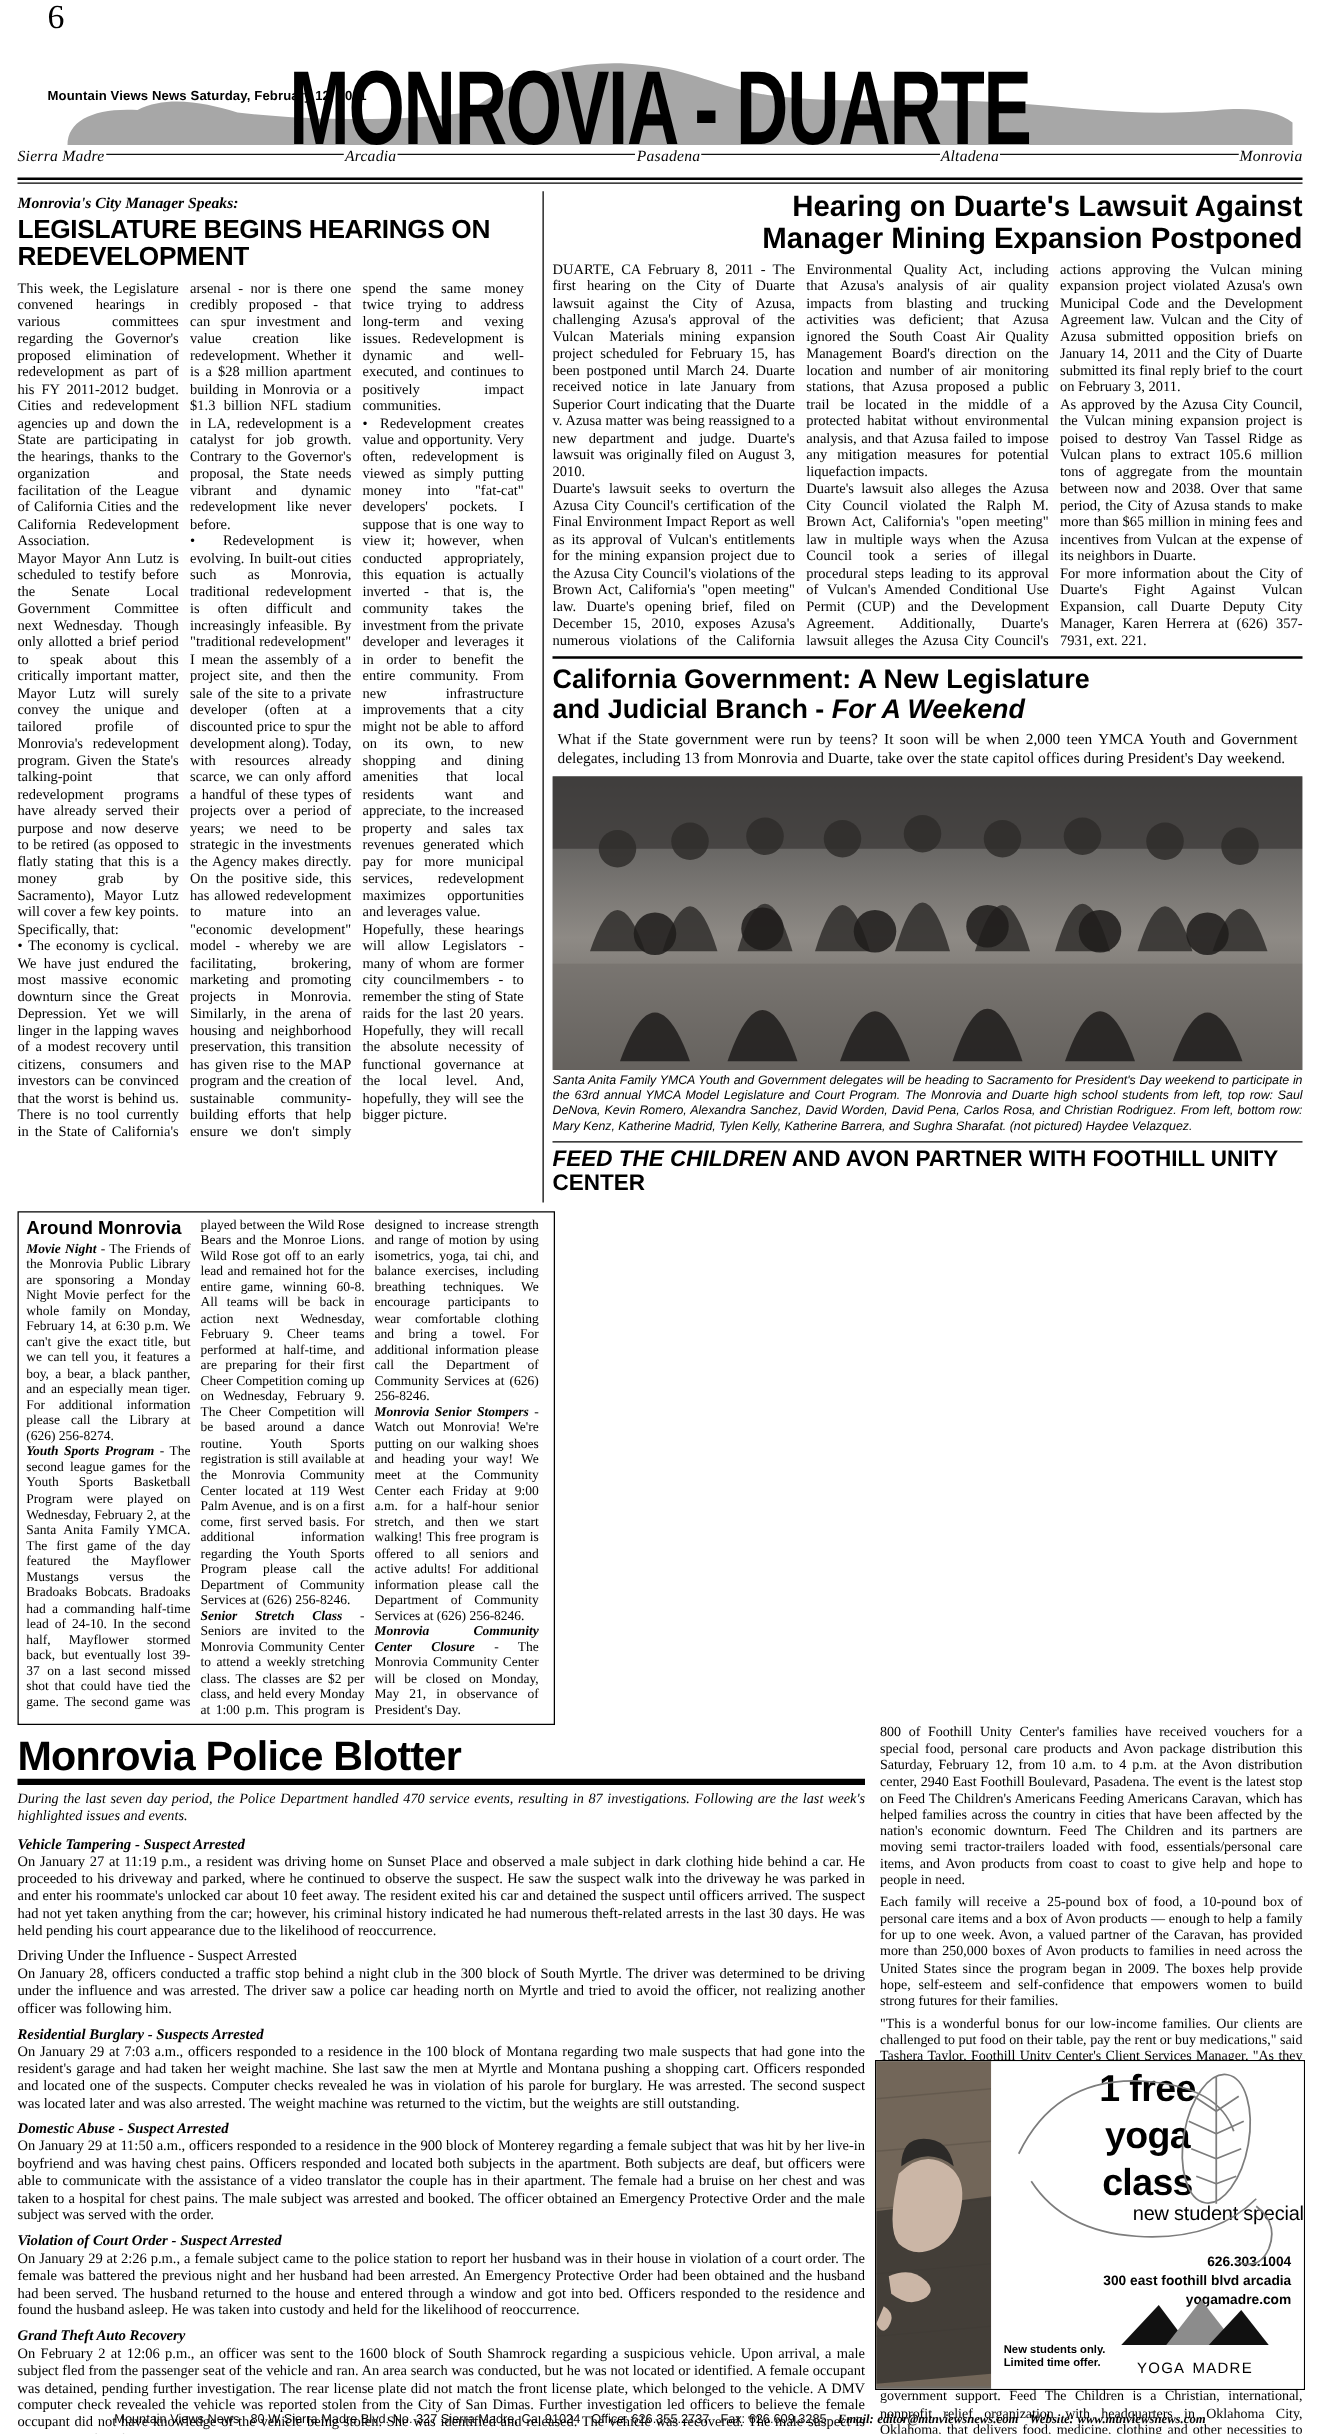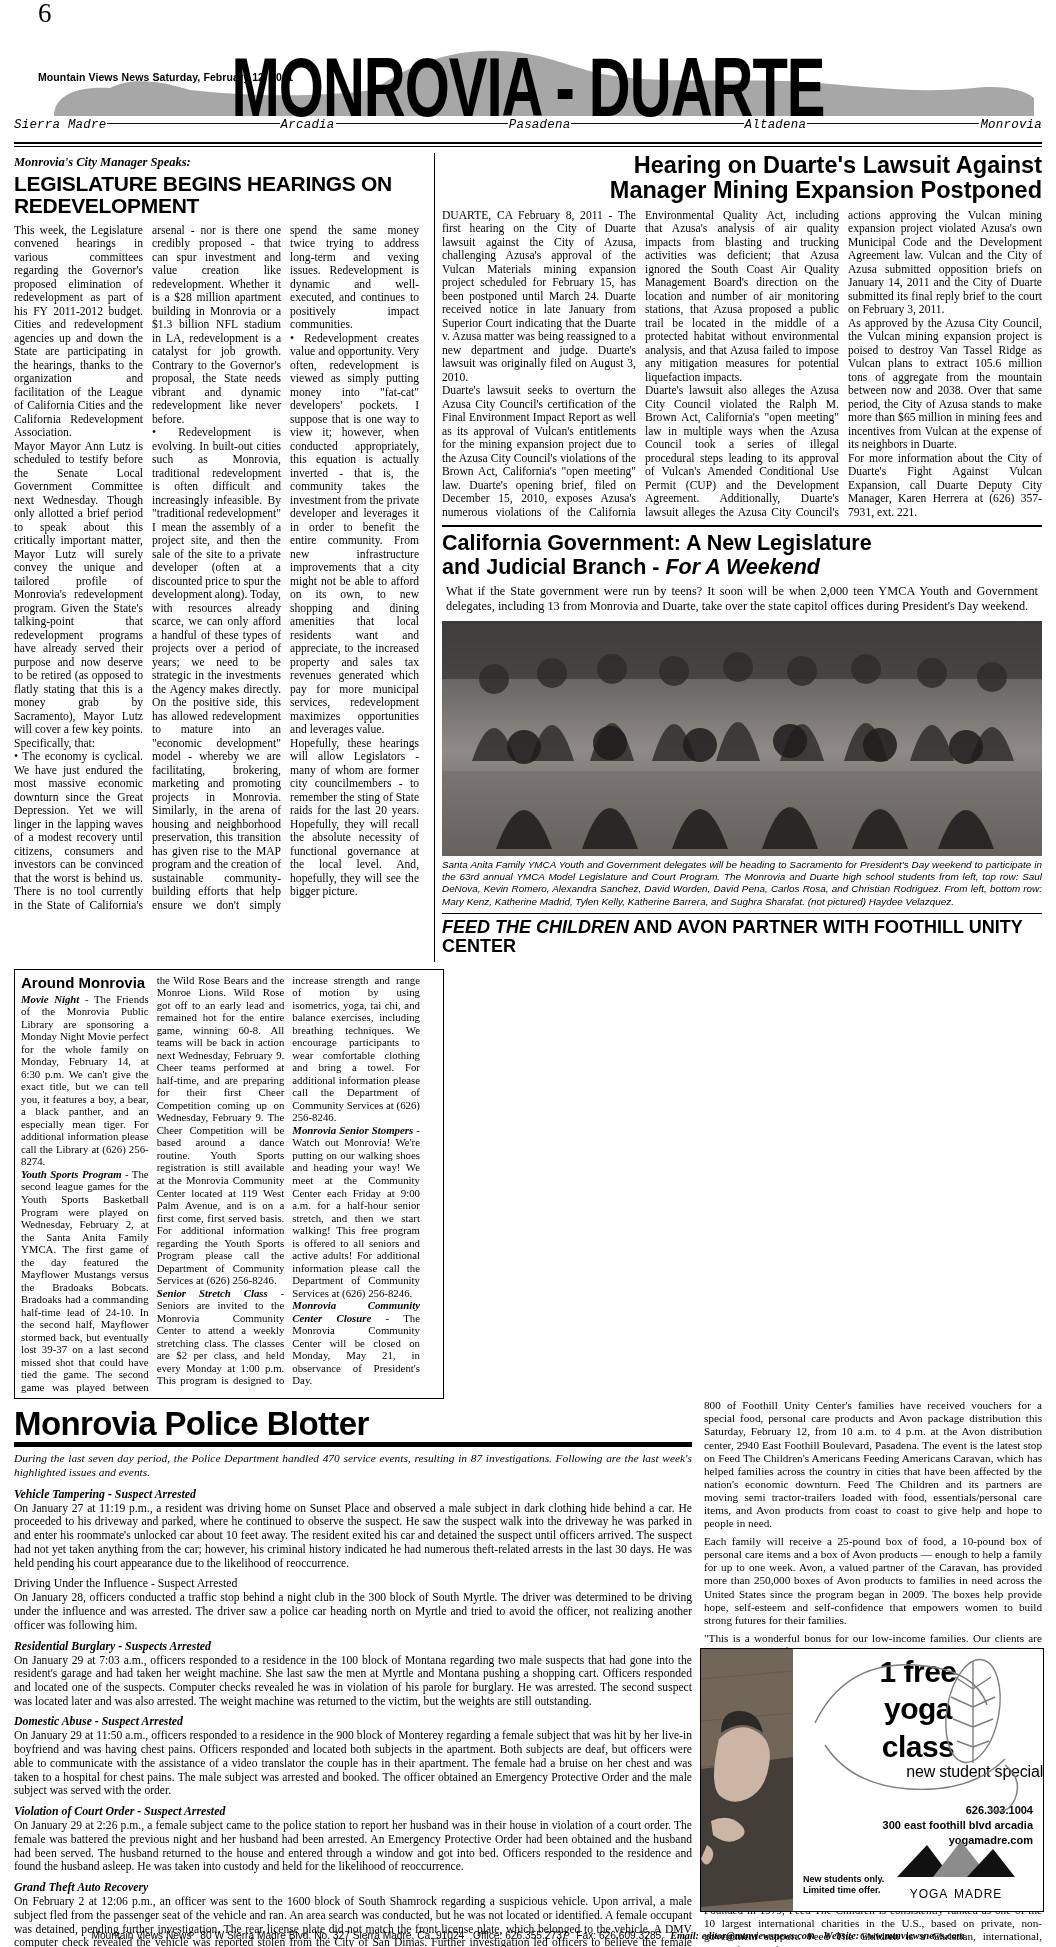--- a/index.html
+++ b/index.html
@@ -10,21 +10,21 @@
   .folio{position:relative;height:56px;}
   .folio-num{font-family:"Liberation Serif",serif;font-size:27px;line-height:27px;position:absolute;left:24px;top:0px;}
   .folio-line{position:absolute;left:24px;top:30px;font-family:"Liberation Sans",sans-serif;font-weight:bold;font-size:10.5px;letter-spacing:.1px;margin-top:41px;}
 
   .masthead{position:relative;height:76px;margin-top:-14px;}
   .mast-svg{position:absolute;left:0;top:-4px;}
   .mast-title{position:absolute;left:0;right:0;top:2px;text-align:center;
     font-family:"Liberation Sans",sans-serif;font-weight:bold;font-size:58px;letter-spacing:-1px;
     transform:scaleY(1.45);transform-origin:50% 20%;}
   .cities{position:relative;height:22px;}
-  .cities-row{display:flex;align-items:center;font-family:Liberation Mono, monospace;font-size:12.5px;font-weight:500;letter-spacing:.2px;justify-content:center;}
+  .cities-row{display:flex;align-items:center;font-family:Liberation Serif, serif;font-size:12.5px;font-weight:500;letter-spacing:.2px;justify-content:center;}
   .cities-row .c{white-space:nowrap;font-style:italic;}
   .cities-row .rule{flex:1 1 auto;border-bottom:1.6px solid #111;margin:0 1px;position:relative;top:-2px;}
   .hr-double{border-top:2.4px solid #000;border-bottom:1.1px solid #000;height:2px;margin:2px 0 6px 0;}
 
   
   .top{display:flex;gap:0px;}
   .left-half{width:430px;padding-right:8px;box-sizing:border-box;}
   .vdiv{width:1px;background:#000;margin:0 7px;align-self:stretch;}
   .right-half{width:600px;box-sizing:border-box;}
 
@@ -34,21 +34,21 @@
   h1.hl2{font-family:"Liberation Sans",sans-serif;font-weight:bold;font-size:21.5px;line-height:1.08;margin:4px 0 5px 0;}
   h1.hl2 i{font-style:italic;}
 
   .cols3{column-count:3;column-gap:9px;column-rule:none;}
 
   p.body{font-size:11.6px;line-height:1.165;text-align:justify;margin:0;text-indent:0;
          -webkit-hyphens:auto;hyphens:auto;}
   p.body+p.body{margin-top:0;}
 
   
-  .amon{border:1.6px solid #000;padding:4px 23px 5px 6px;margin-top:7px;}
+  .amon{border:1.6px solid #000;padding:4px 12px 5px 6px;margin-top:7px;}
   .amon h3{font-family:"Liberation Sans",sans-serif;font-weight:bold;font-size:15px;margin:0 0 2px 0;}
   .amon .cols{column-count:3;column-gap:8px;}
   .amon p{font-size:10.8px;line-height:1.16;text-align:justify;margin:0;-webkit-hyphens:auto;hyphens:auto;}
   .amon i{font-style:italic;font-weight:bold;}
 
   
   .blotter-title{font-family:"Liberation Sans",sans-serif;font-weight:bold;font-size:33px;letter-spacing:-.6px;margin:8px 0 0 0;line-height:1;}
   .blotter-rule{border-top:5px solid #000;margin:2px 0 5px 0;}
   .blotter-intro{font-style:italic;font-size:11.4px;line-height:1.2;text-align:justify;margin:0 0 7px 0;}
   .blot-h{font-style:italic;font-weight:bold;font-size:11.8px;margin:6px 0 0 0;}

